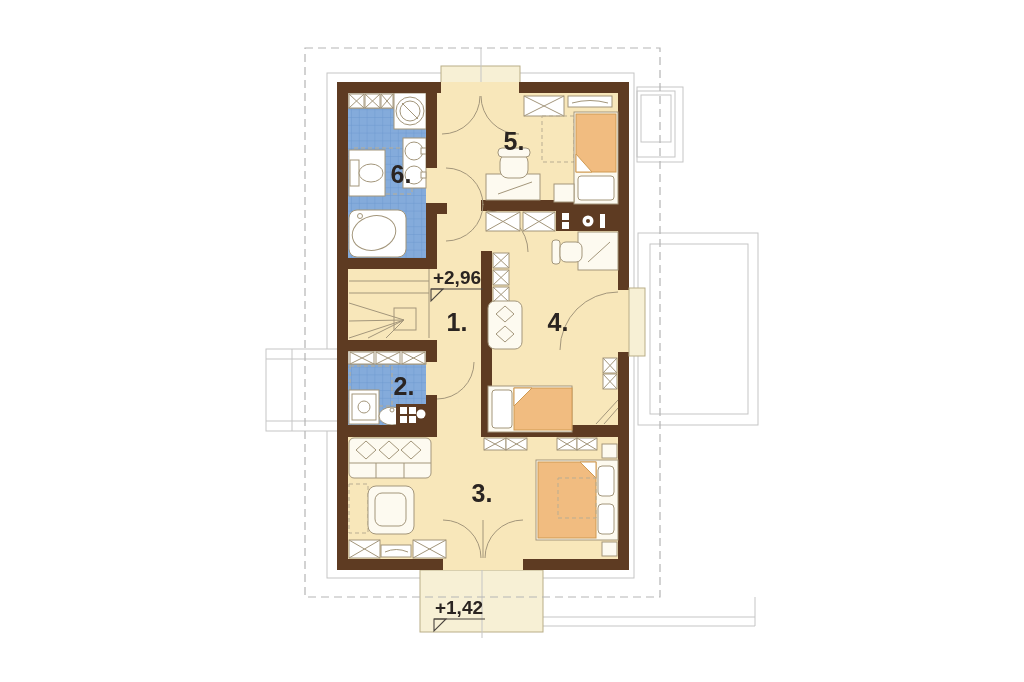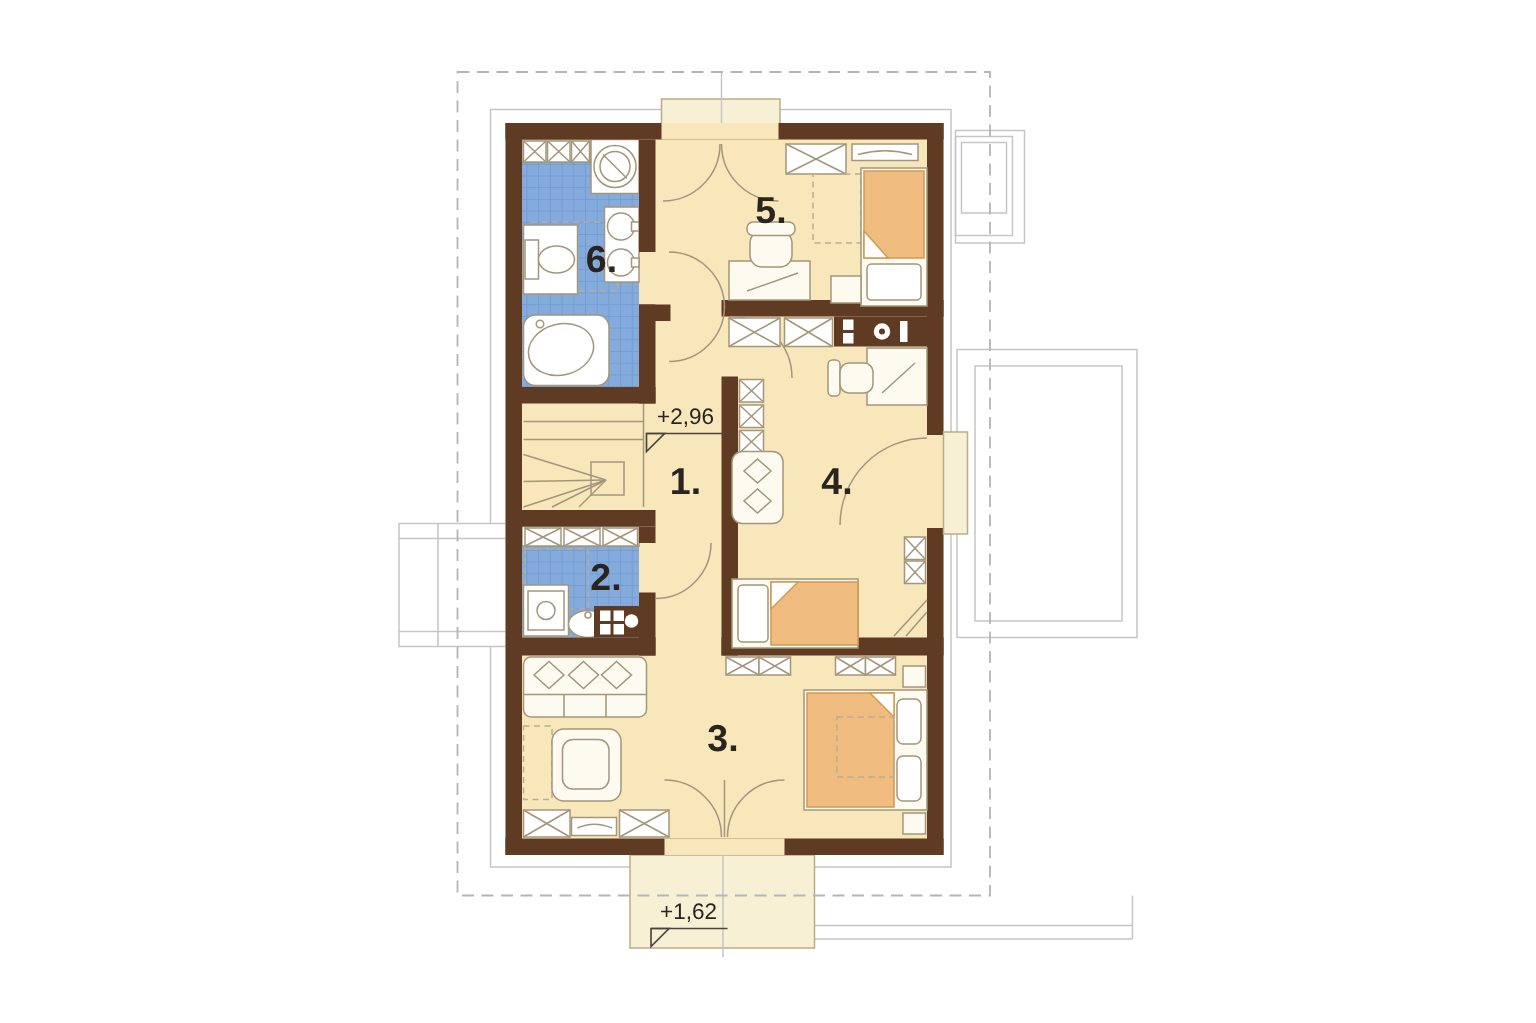--- a/index.html
+++ b/index.html
@@ -1,22 +1,22 @@
 <!DOCTYPE html>
 <html style="--wall: #5e3b22; --floor: #f8e7ba; --tile: #84abdb; --tile_grid: #6e99cf; --accent_orange: #f1bc80; --outline: #a3967b;"><head>
 <meta charset="utf-8">
 <style>
   html,body{margin:0;padding:0;background:#fff;}
   .stage{position:relative;width:1024px;height:682px;background:#fff;overflow:hidden;
          font-family:"Liberation Sans","DejaVu Sans",sans-serif;margin:0 auto;}
   .stage svg{position:absolute;left:0;top:0;}
   .room-label{position:absolute;transform:translate(-50%,-50%);font-weight:700;
               font-size:25px;color:#2a2421;letter-spacing:0px;}
-  .level-label{position:absolute;transform:translate(-50%,-50%);font-weight:400;
-               font-size:15px;color:#2a2421;}
+  .level-label{position:absolute;transform:translate(-50%,-50%);font-weight:700;
+               font-size:19px;color:#2a2421;}
   
   .wall{fill:var(--wall,#5e3b22);}
   .floor{fill:var(--floor,#f8e7ba);}
   .porchf{fill:#f7f0d5;stroke:#b9ae87;stroke-width:1;}
   .ln{stroke:var(--outline,#a3967b);stroke-width:1;fill:none;}
   .fu{fill:#fdfaf0;stroke:var(--outline,#a3967b);stroke-width:1;}
   .wh{fill:#ffffff;stroke:var(--outline,#a3967b);stroke-width:1;}
   .or{fill:var(--accent_orange,#f1bc80);stroke:#cf9a52;stroke-width:1;}
   .fold{fill:#ffffff;stroke:#cf9a52;stroke-width:1;}
   .dsh{stroke:#b9ad92;stroke-width:1;stroke-dasharray:4 3;fill:none;}
@@ -374,14 +374,14 @@
   </g>
 </svg>
 
 <div class="room-label" style="left:457px;top:322px">1.</div>
 <div class="room-label" style="left:404px;top:386px">2.</div>
 <div class="room-label" style="left:482px;top:493px">3.</div>
 <div class="room-label" style="left:558px;top:322px">4.</div>
 <div class="room-label" style="left:514px;top:141px">5.</div>
 <div class="room-label" style="left:401px;top:174px">6.</div>
 <div class="level-label" style="left:457px;top:278px">+2,96</div>
-<div class="level-label" style="left:459px;top:608px">+1,62</div>
+<div class="level-label" style="left:459px;top:608px">+1,42</div>
 </div>
 
 </body></html>

